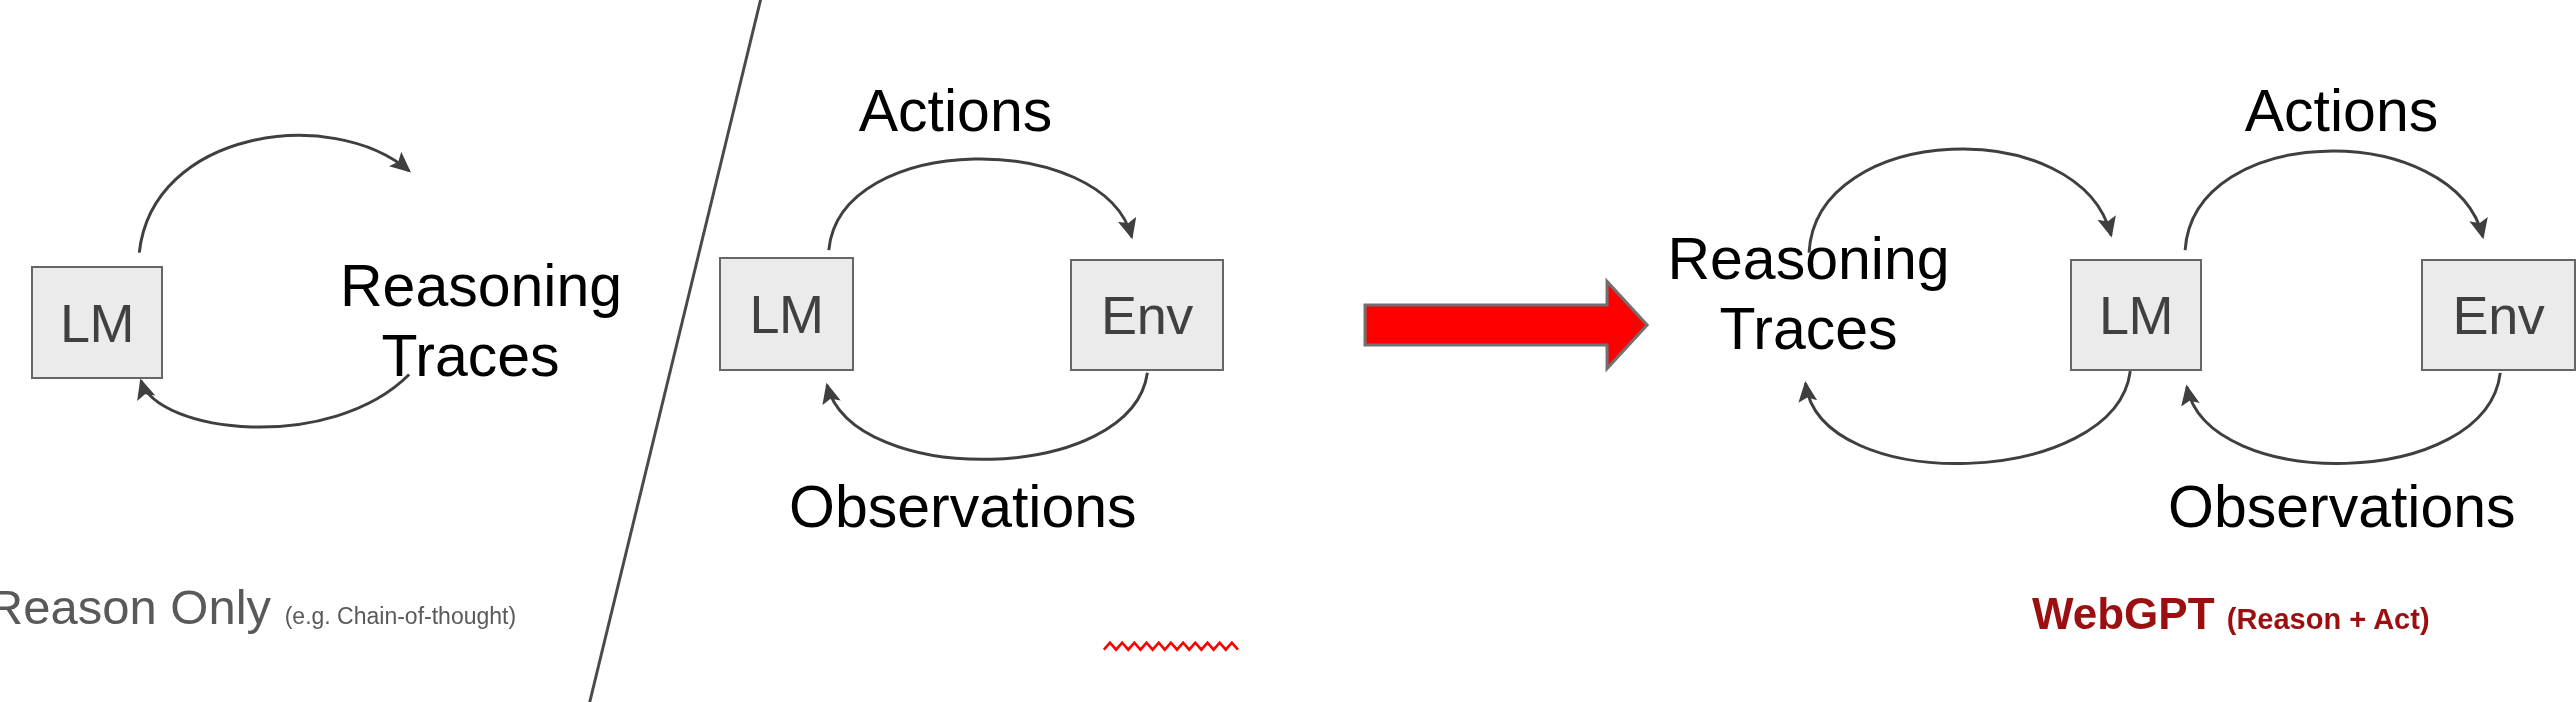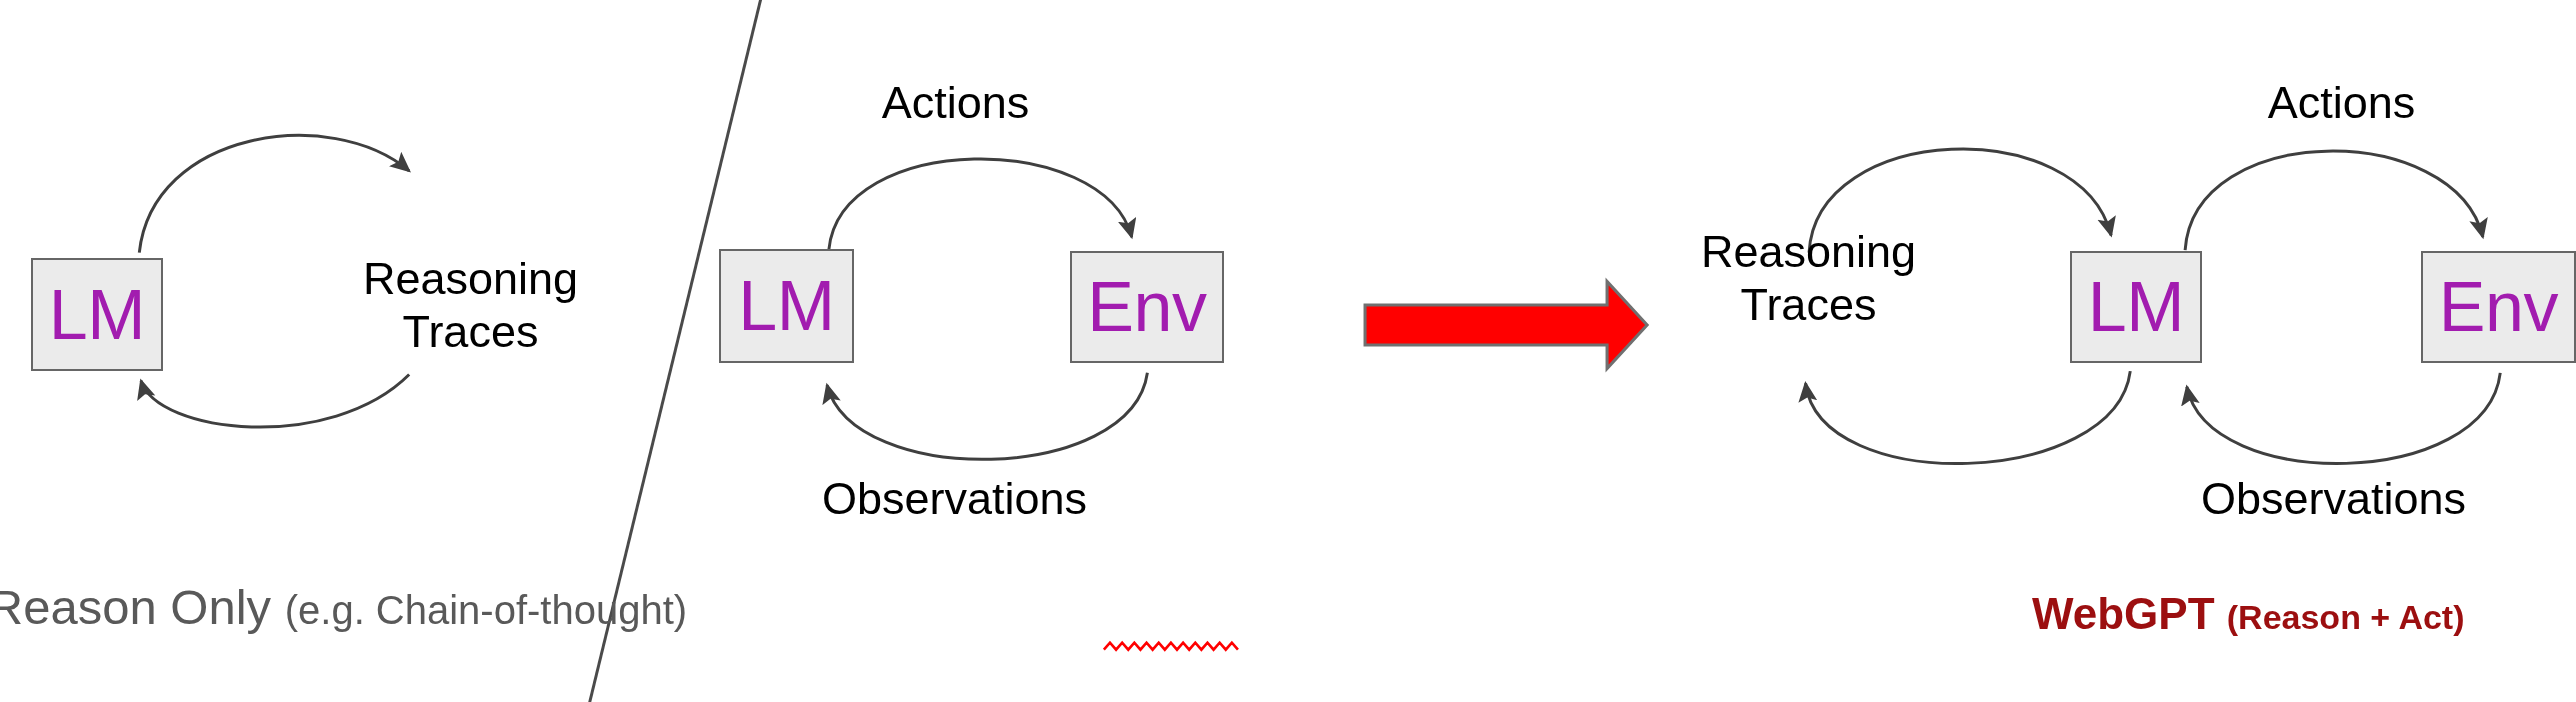--- a/index.html
+++ b/index.html
@@ -26,58 +26,59 @@
     overflow: visible;
   }
   .box {
     position: absolute;
     background: #ebebeb;
     border: 2.6px solid #666666;
     box-sizing: border-box;
     display: flex;
     align-items: center;
     justify-content: center;
-    color: #a21caf;
+    color: #404040;
     font-family: "Liberation Sans", sans-serif;
-    font-size: 70px;
+    font-size: 54px;
     line-height: 1;
     letter-spacing: -0.4px;
+    margin-top: 8px;
   }
   .lbl {
     position: absolute;
     color: #000000;
     font-family: "Liberation Sans", sans-serif;
-    font-size: 45px;
+    font-size: 59px;
     line-height: 1.12;
     white-space: nowrap;
     text-align: center;
   }
   .lbl.two-line {
     white-space: normal;
     line-height: 1.18;
   }
   .caption {
     position: absolute;
     color: #595959;
     font-family: "Liberation Sans", sans-serif;
     font-size: 49px;
     line-height: 1;
     white-space: nowrap;
     font-weight: 400;
   }
   .caption .sub {
-    font-size: 40px;
+    font-size: 23px;
   }
   .caption.react {
     color: #9c0f10;
     font-weight: bold;
     font-size: 44px;
   }
   .caption.react .sub {
-    font-size: 34px;
+    font-size: 29px;
     font-weight: bold;
   }
 </style>
 </head>
 <body>
 
 <div id="canvas">
 
   <svg class="layer" viewBox="0 0 2959 807">
     <defs>

